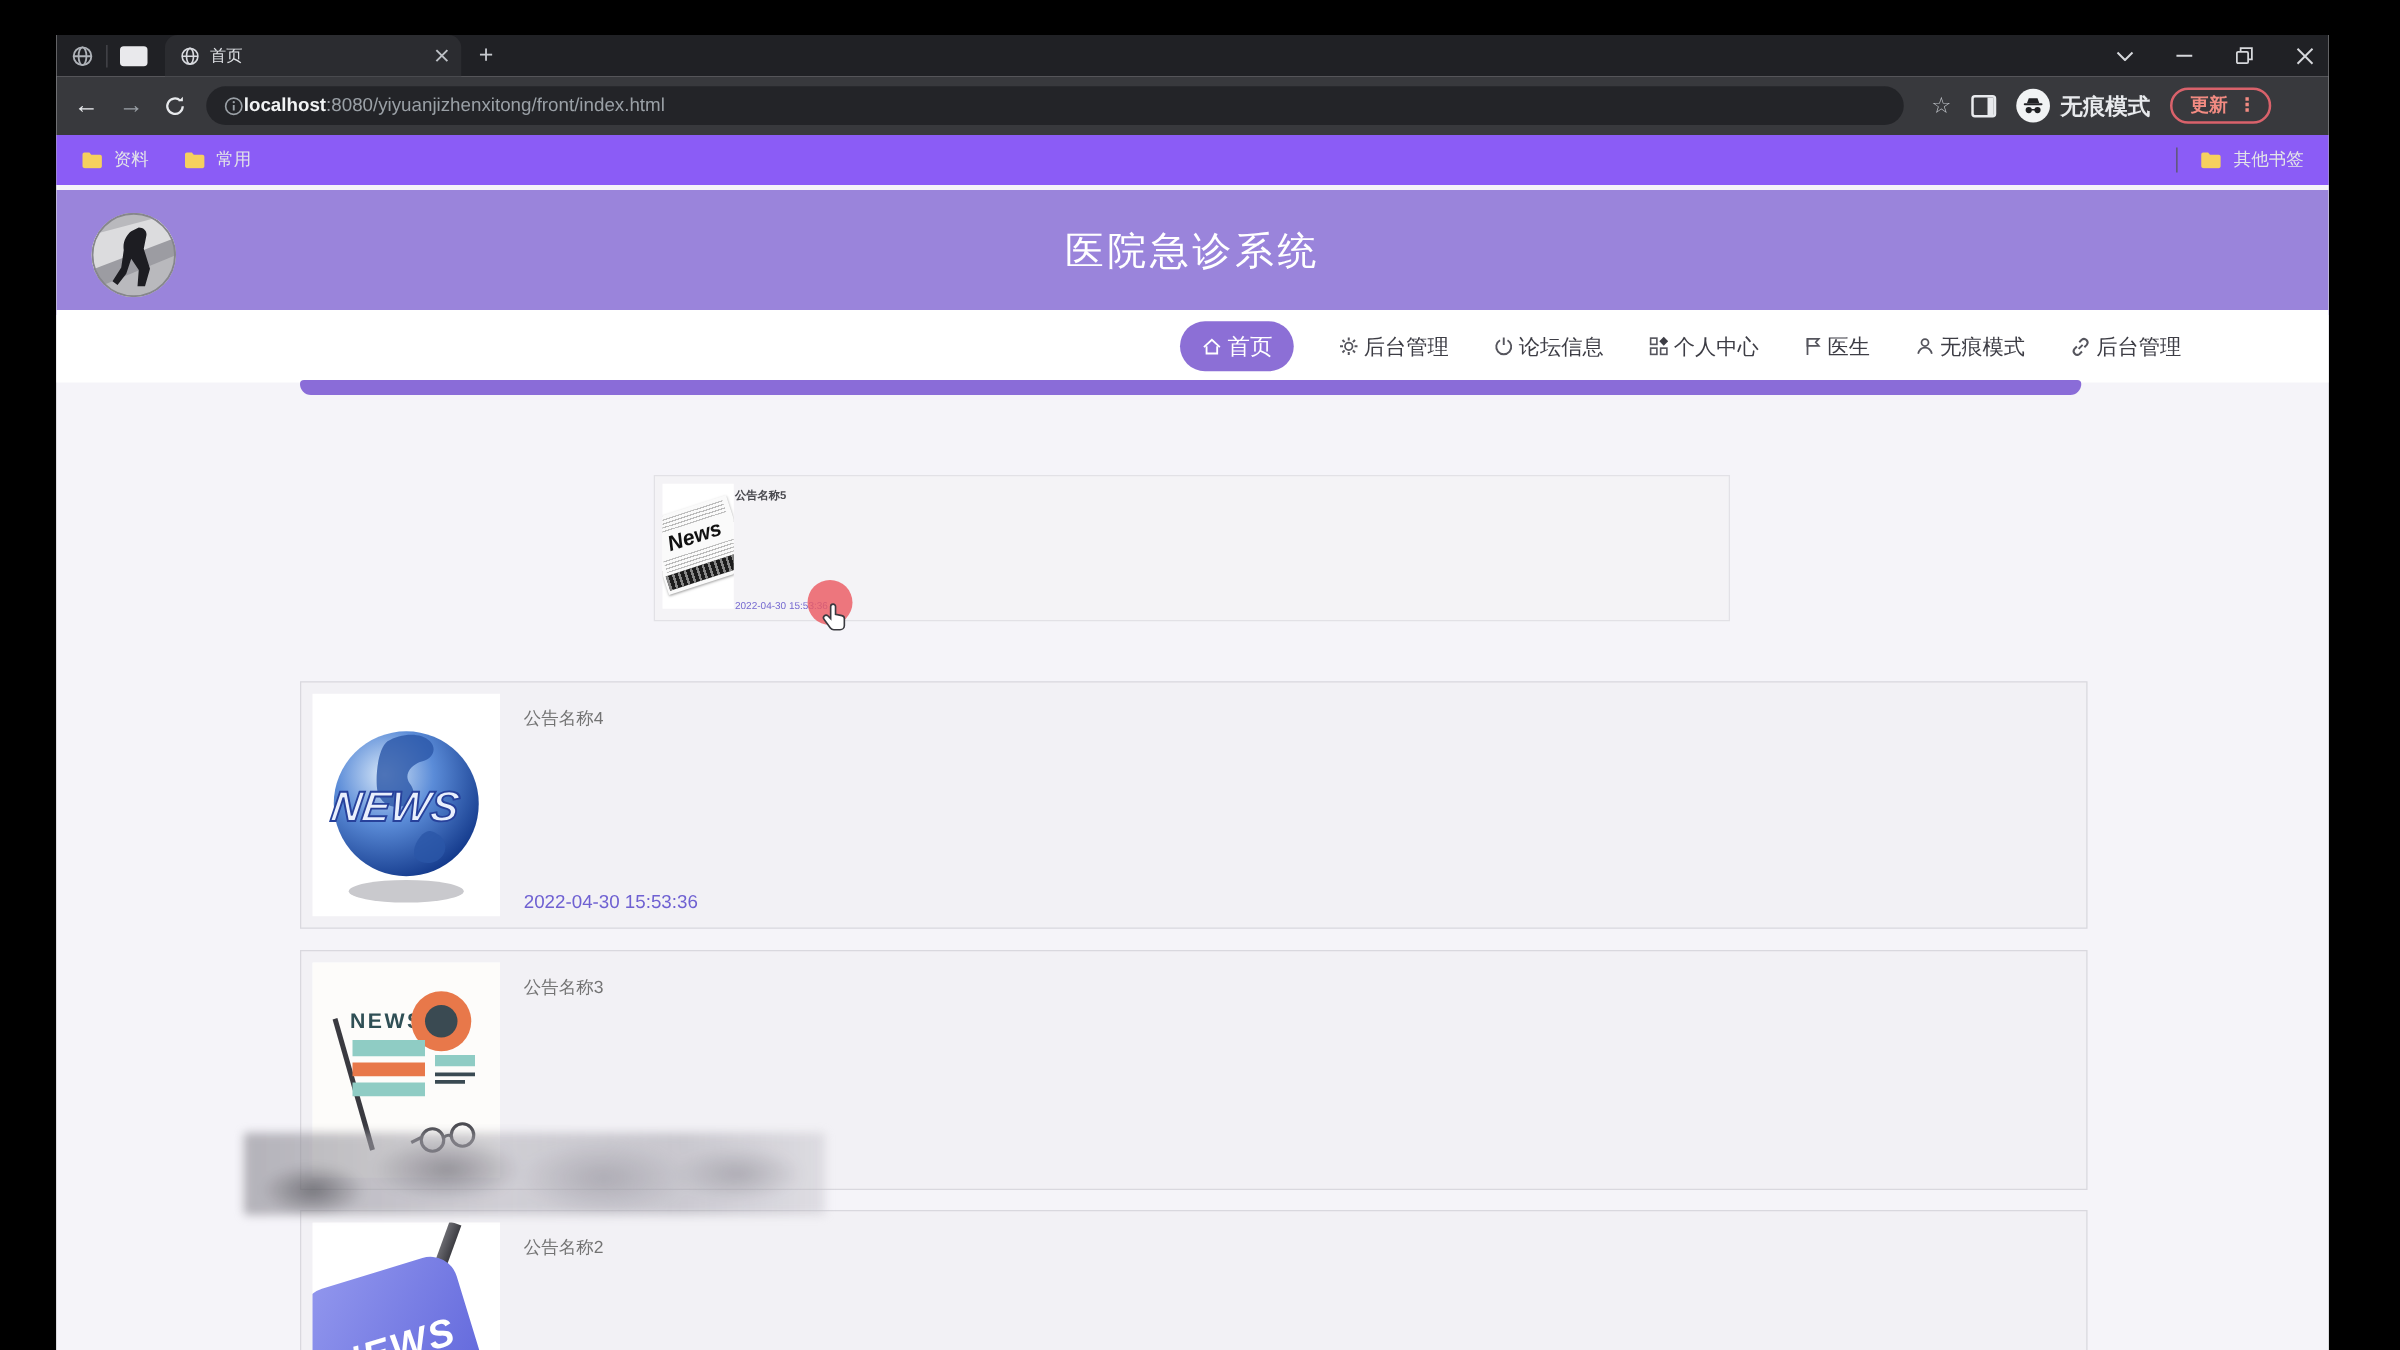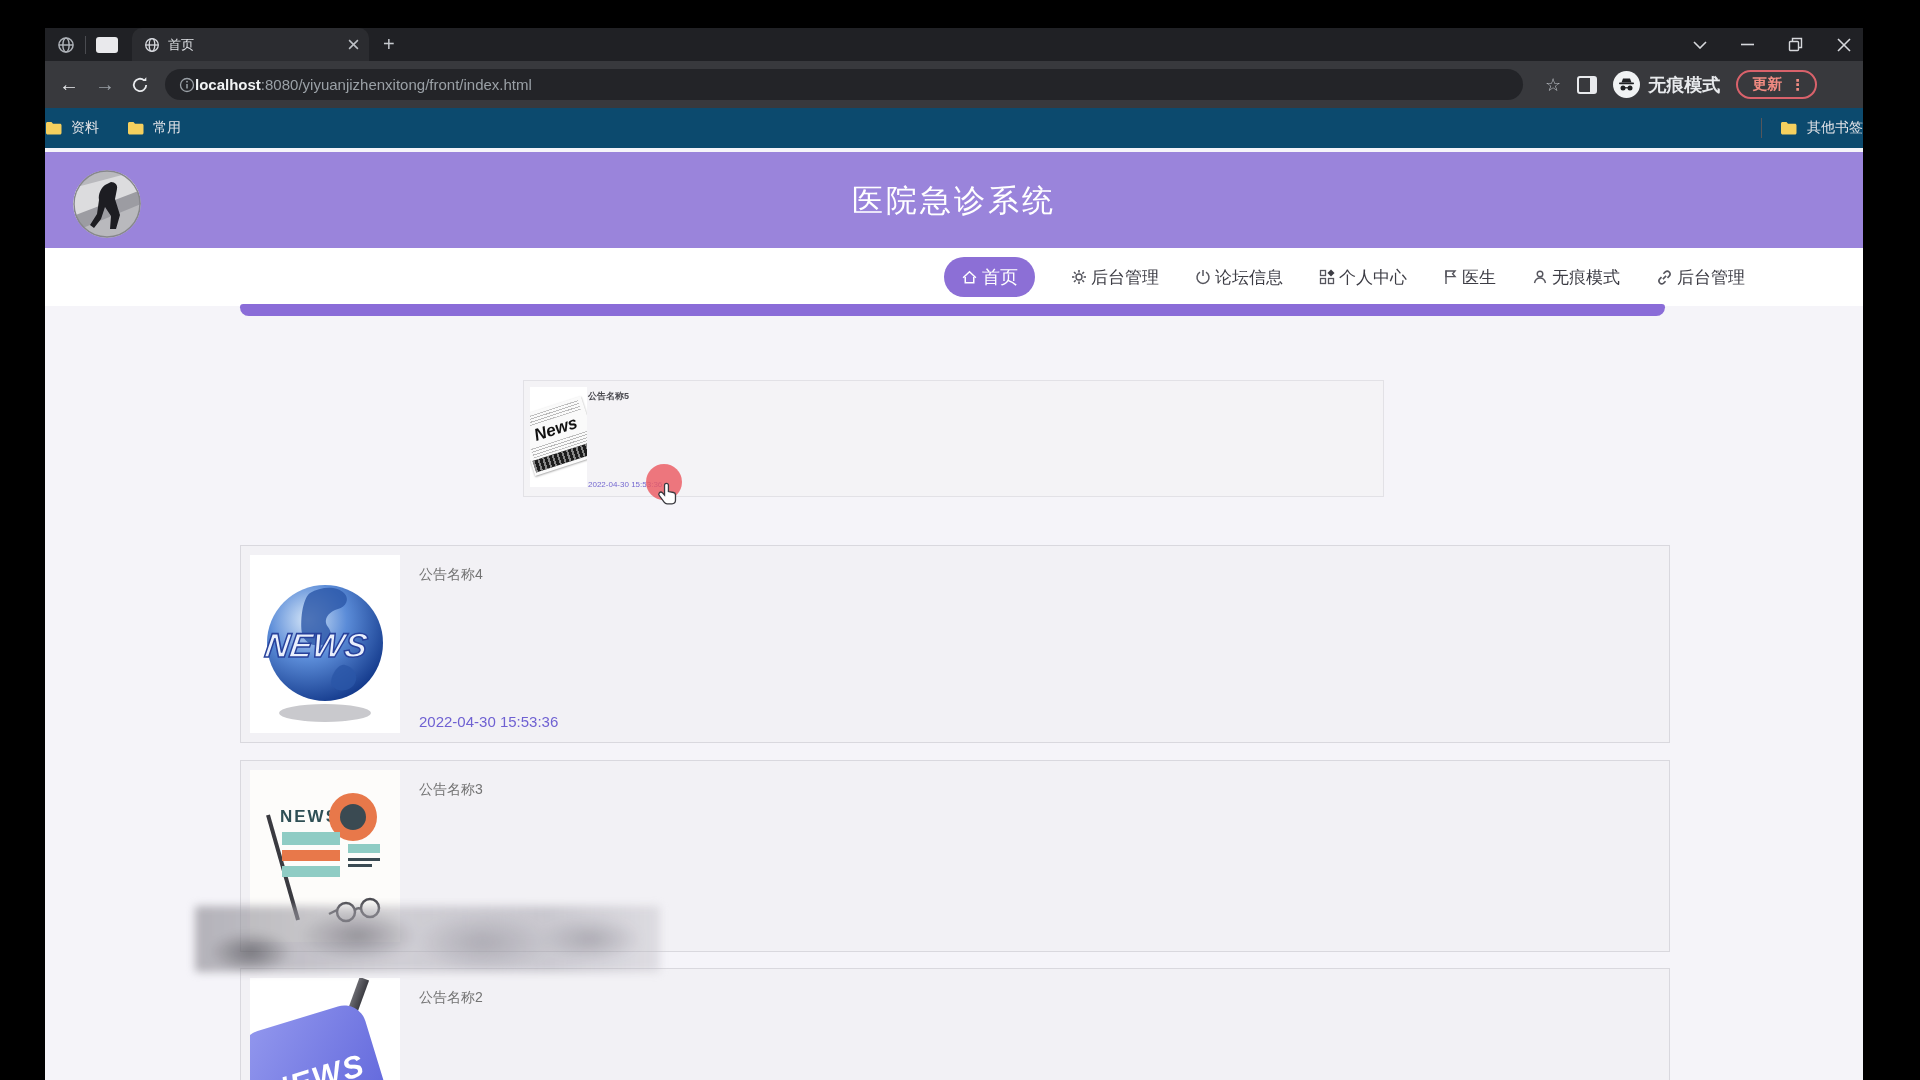--- a/index.html
+++ b/index.html
@@ -32,21 +32,21 @@
   .sidepanel{width:16px;height:14px;border:2px solid #e8eaed;border-radius:3px;position:relative;}
   .sidepanel::after{content:"";position:absolute;right:0;top:0;width:5px;height:100%;background:#e8eaed;}
   .incog{display:flex;align-items:center;gap:8px;}
   .incog-badge{width:27px;height:27px;border-radius:50%;background:#f1f3f4;display:flex;align-items:center;justify-content:center;}
   .incog-label{color:#e8eaed;font-size:18px;font-weight:bold;}
   .update-pill{display:flex;align-items:center;gap:8px;border:2px solid #d9626b;border-radius:15px;
                padding:3px 10px 3px 14px;color:#f28b82;font-size:15px;font-weight:bold;justify-content:space-between;}
   .dots{color:#f28b82;font-size:15px;letter-spacing:0;line-height:1;}
 
   
-  .bookbar{height:40px;background:#0c4a6e;display:flex;align-items:center;padding:0 0;gap:10px;}
+  .bookbar{height:40px;background:#8b5cf6;display:flex;align-items:center;padding:0 20px;gap:10px;}
   .bm{display:flex;align-items:center;gap:9px;margin-right:18px;}
   .bm-label{color:#e3e4e8;font-size:14px;}
   .bookbar .right{margin-left:auto;display:flex;align-items:center;gap:10px;}
   .bm-sep{width:1px;height:20px;background:#55565b;margin-right:8px;}
 
   
   .page{position:relative;height:960px;background:#f5f4f9;overflow:hidden;}
   .siteheader{position:absolute;left:0;top:4px;width:100%;height:100px;background:#9a84db;}
   .logo{position:absolute;left:28px;top:18px;width:68px;height:68px;border-radius:50%;overflow:hidden;}
   .sitetitle{position:absolute;left:0;top:28px;width:100%;text-align:center;color:#fff;

